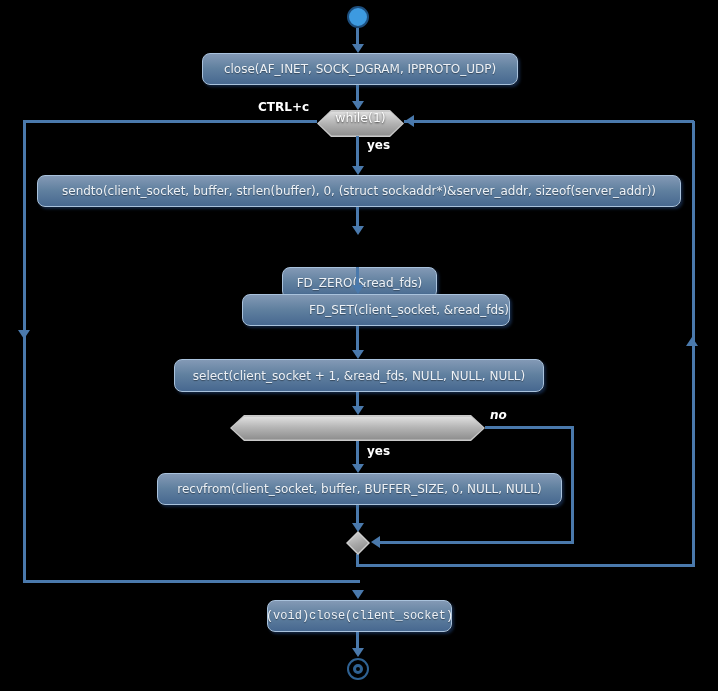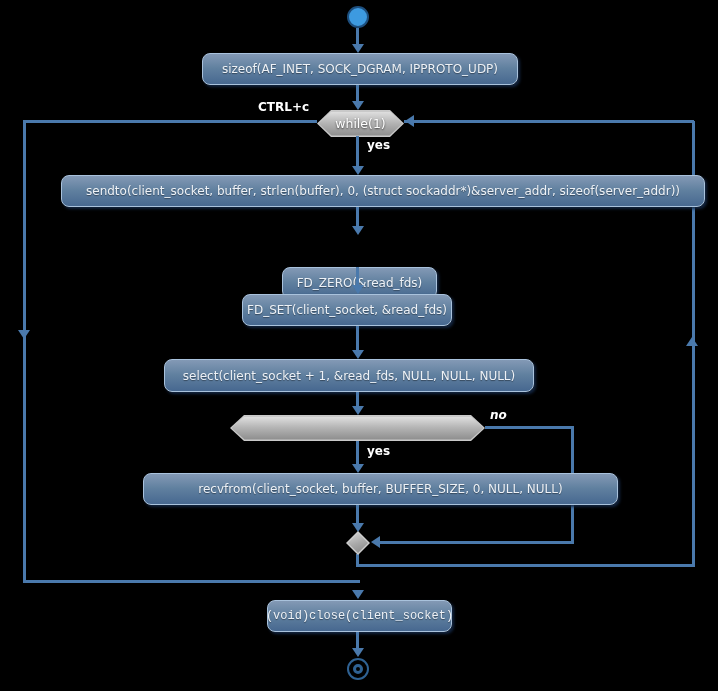--- a/index.html
+++ b/index.html
@@ -12,21 +12,21 @@
     position:absolute;box-sizing:border-box;
     border:1.5px solid #a9c2dc;border-radius:8px;
     background:linear-gradient(180deg,#8399b5 0%,#60809f 48%,#476890 100%);
     color:#eef2f7;font-size:12px;line-height:1;
     display:flex;align-items:center;justify-content:center;white-space:nowrap;
     text-shadow:0 1px 1px rgba(0,0,0,.4);
     box-shadow:2px 2px 3px rgba(20,40,70,.9);
   }
   
   .hex{
-    position:absolute;display:flex;align-items:center;justify-content:center;
+    position:absolute;display:flex;justify-content:center;
   }
   .hex .hex-border{
     position:absolute;inset:0;background:#c9c9c9;
     clip-path:polygon(14px 0,calc(100% - 14px) 0,100% 50%,calc(100% - 14px) 100%,14px 100%,0 50%);
   }
   .hex .hex-fill{
     position:absolute;inset:1.5px;
     background:linear-gradient(180deg,#dedede 0%,#b5b5b5 45%,#8d8d8d 100%);
     clip-path:polygon(13px 0,calc(100% - 13px) 0,100% 50%,calc(100% - 13px) 100%,13px 100%,0 50%);
   }
@@ -65,21 +65,21 @@
 <body>
 
 <div class="canvas">
 
   <div class="start-node"></div>
 
   <div class="vline" style="left:356px;top:28px;height:18px;"></div>
   <div class="arr down" style="left:352px;top:44px;"></div>
 
   <div class="node" style="left:202px;top:53px;width:316px;height:32px;">
-    <span>sizeof(AF_INET, SOCK_DGRAM, IPPROTO_UDP)</span>
+    <span>close(AF_INET, SOCK_DGRAM, IPPROTO_UDP)</span>
   </div>
 
   <div class="vline" style="left:356px;top:85px;height:17px;"></div>
   <div class="arr down" style="left:352px;top:101px;"></div>
 
   <div class="hline" style="left:24px;top:120px;width:293px;"></div>
   <div class="vline" style="left:23px;top:120px;height:463px;"></div>
   <div class="arr down" style="left:18px;top:330px;"></div>
   <div class="hline" style="left:23px;top:580px;width:337px;"></div>
   <div class="arr down" style="left:352px;top:590px;"></div>
@@ -95,42 +95,42 @@
   <div class="hex" style="left:317px;top:110px;width:87px;height:27px;">
     <div class="hex-border"></div>
     <div class="hex-fill"></div>
     <span class="hex-label">while(1)</span>
   </div>
 
   <div class="vline" style="left:356px;top:136px;height:31px;"></div>
   <div class="arr down" style="left:352px;top:166px;"></div>
   <div class="edge-label" style="left:367px;top:138px;">yes</div>
 
-  <div class="node" style="left:37px;top:175px;width:644px;height:32px;margin-left:24px;">
+  <div class="node" style="left:37px;top:175px;width:644px;height:32px;">
     <span>sendto(client_socket, buffer, strlen(buffer), 0, (struct sockaddr*)&amp;server_addr, sizeof(server_addr))</span>
   </div>
 
   <div class="vline" style="left:356px;top:207px;height:20px;"></div>
   <div class="arr down" style="left:352px;top:226px;"></div>
 
   <div class="node" style="left:282px;top:235px;width:155px;height:32px;margin-top:32px;">
     <span>FD_ZERO(&amp;read_fds)</span>
   </div>
 
   <div class="vline" style="left:356px;top:267px;height:19px;"></div>
   <div class="arr down" style="left:352px;top:285px;"></div>
 
-  <div class="node" style="left:242px;top:294px;width:210px;height:32px;">
+  <div class="node" style="left:242px;top:294px;width:268px;height:32px;justify-content:flex-end;">
     <span>FD_SET(client_socket, &amp;read_fds)</span>
   </div>
 
   <div class="vline" style="left:356px;top:326px;height:25px;"></div>
   <div class="arr down" style="left:352px;top:350px;"></div>
 
-  <div class="node" style="left:164px;top:359px;width:370px;height:33px;">
+  <div class="node" style="left:174px;top:359px;width:370px;height:33px;">
     <span>select(client_socket + 1, &amp;read_fds, NULL, NULL, NULL)</span>
   </div>
 
   <div class="vline" style="left:356px;top:392px;height:15px;"></div>
   <div class="arr down" style="left:352px;top:406px;"></div>
 
   <div class="hex" style="left:230px;top:415px;width:255px;height:26px;">
     <div class="hex-border"></div>
     <div class="hex-fill"></div>
   </div>
@@ -138,21 +138,21 @@
   <div class="hline" style="left:485px;top:426px;width:89px;"></div>
   <div class="vline" style="left:571px;top:426px;height:118px;"></div>
   <div class="hline" style="left:380px;top:541px;width:194px;"></div>
   <div class="arr left" style="left:371px;top:536px;"></div>
   <div class="edge-label" style="left:490px;top:408px;font-style:italic;">no</div>
 
   <div class="vline" style="left:356px;top:441px;height:24px;"></div>
   <div class="arr down" style="left:352px;top:464px;"></div>
   <div class="edge-label" style="left:367px;top:444px;">yes</div>
 
-  <div class="node" style="left:143px;top:473px;width:475px;height:32px;">
+  <div class="node" style="left:157px;top:473px;width:405px;height:32px;">
     <span>recvfrom(client_socket, buffer, BUFFER_SIZE, 0, NULL, NULL)</span>
   </div>
 
   <div class="vline" style="left:356px;top:505px;height:19px;"></div>
   <div class="arr down" style="left:352px;top:523px;"></div>
 
   <div class="diamond">
     <div class="d-border"></div>
     <div class="d-fill"></div>
   </div>

